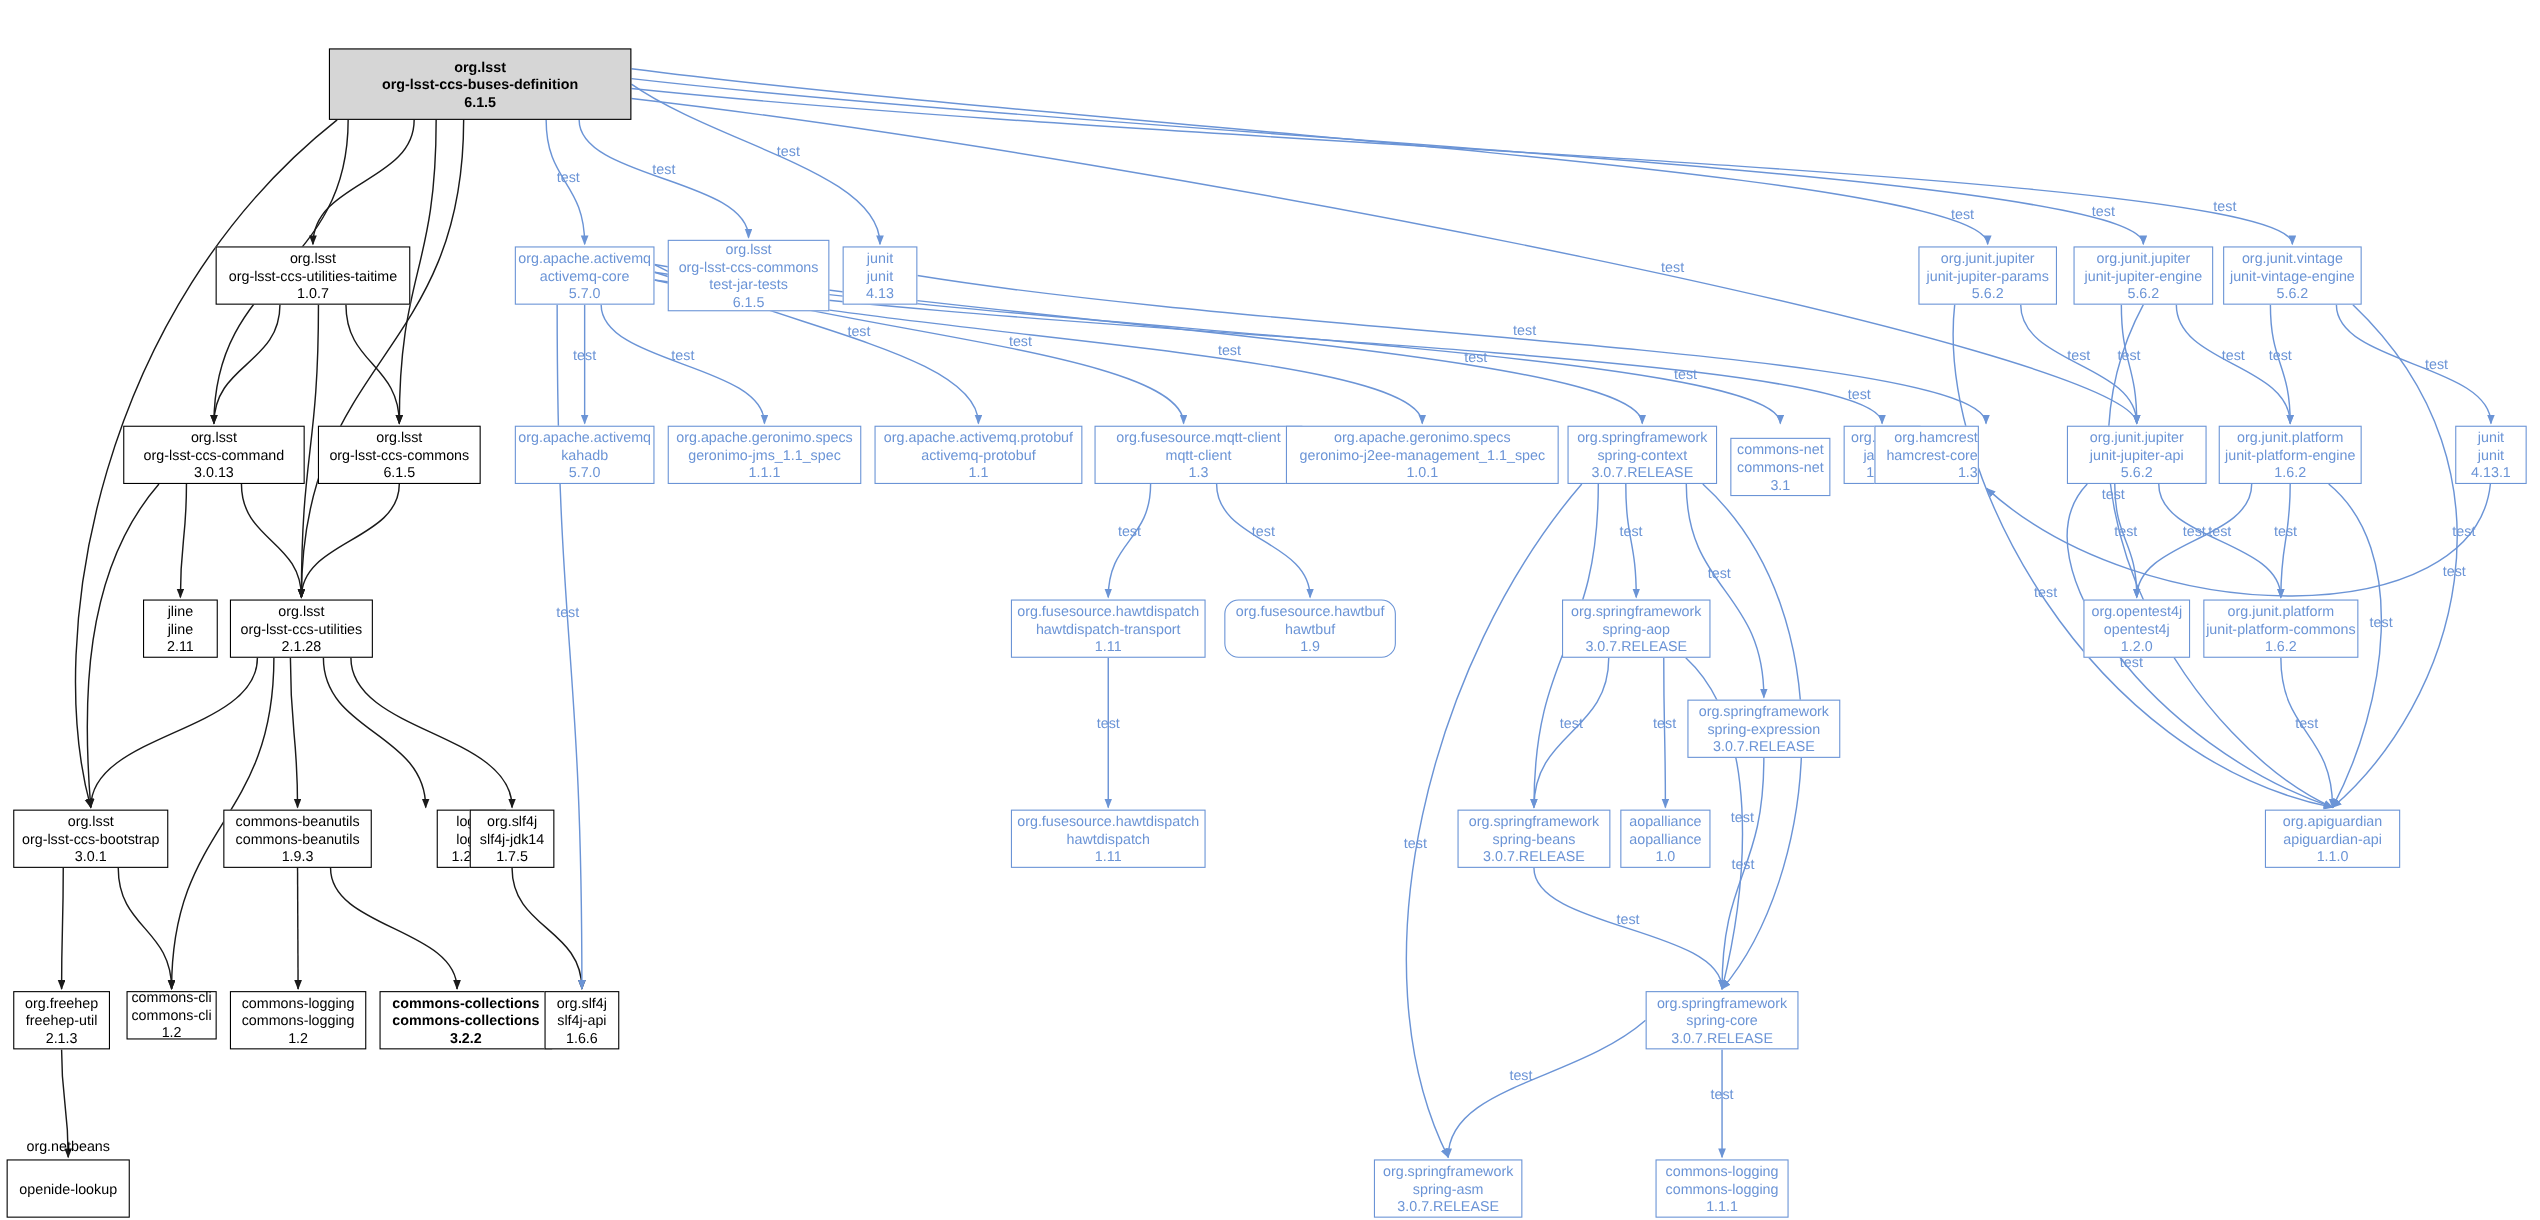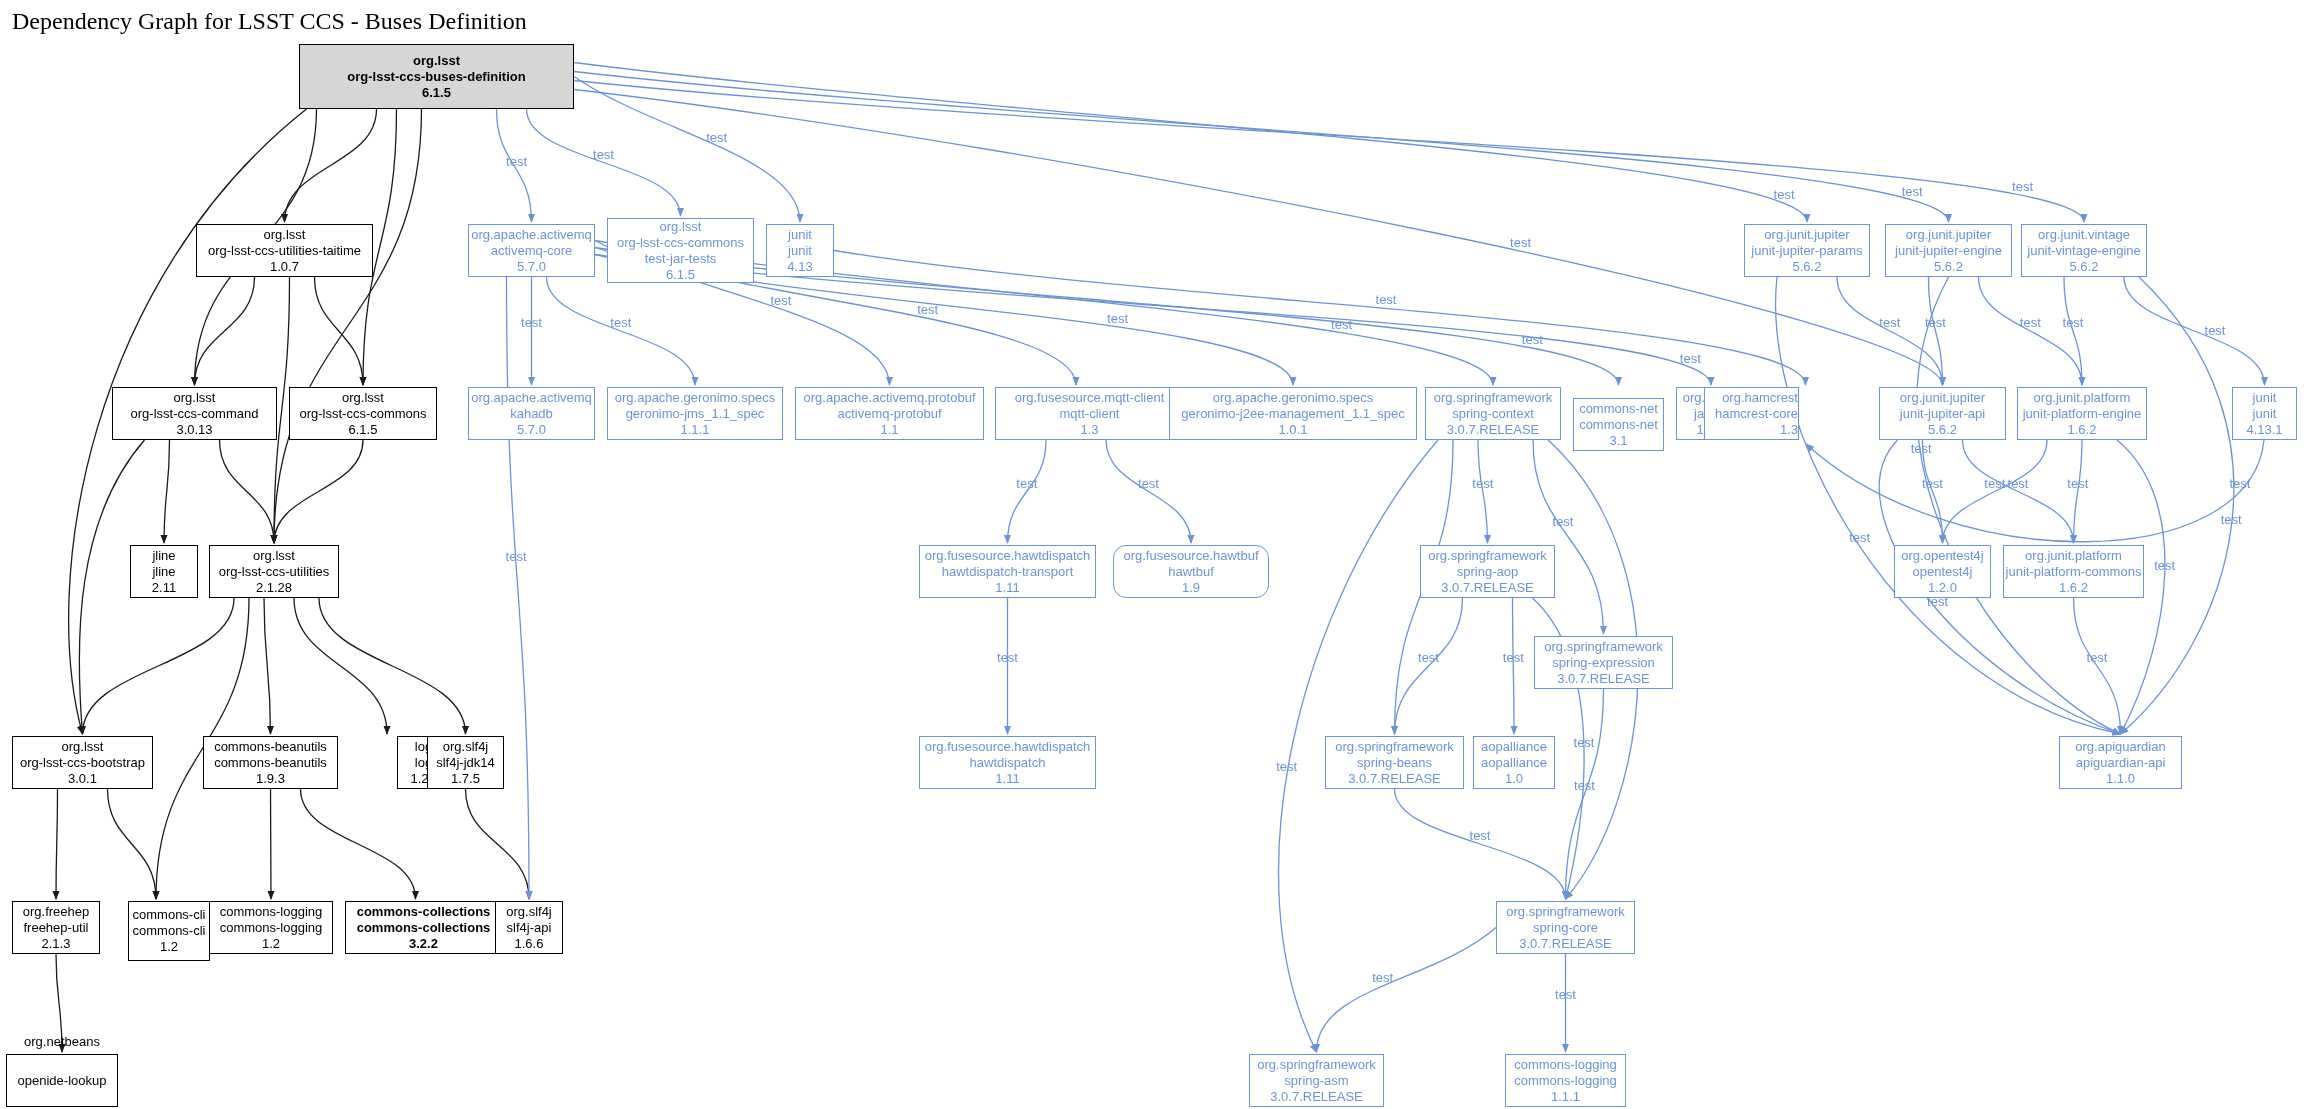--- a/index.html
+++ b/index.html
@@ -199,21 +199,21 @@
       <div class="node compile" style="left: 427px; top: 736px; width: 77px; height: 53px;">
         <div class="nl">org.slf4j</div>
         <div class="nl">slf4j-jdk14</div>
         <div class="nl">1.7.5</div>
       </div>
       <div class="node compile" style="left: 12px; top: 901px; width: 88px; height: 53px;">
         <div class="nl">org.freehep</div>
         <div class="nl">freehep-util</div>
         <div class="nl">2.1.3</div>
       </div>
-      <div class="node compile" style="left: 128px; top: 901px; width: 82px; height: 60px;">
+      <div class="node compile" style="left: 115px; top: 901px; width: 82px; height: 44px;">
         <div class="nl">commons-cli</div>
         <div class="nl">commons-cli</div>
         <div class="nl">1.2</div>
       </div>
       <div class="node compile" style="left: 209px; top: 901px; width: 124px; height: 53px;">
         <div class="nl">commons-logging</div>
         <div class="nl">commons-logging</div>
         <div class="nl">1.2</div>
       </div>
       <div class="node compile" style="left: 345px; top: 901px; width: 157px; height: 53px; font-weight: bold;">
@@ -381,14 +381,13 @@
         <div class="nl">org.springframework</div>
         <div class="nl">spring-asm</div>
         <div class="nl">3.0.7.RELEASE</div>
       </div>
       <div class="node test" style="left: 1505px; top: 1054px; width: 121px; height: 53px;">
         <div class="nl">commons-logging</div>
         <div class="nl">commons-logging</div>
         <div class="nl">1.1.1</div>
       </div>
     </div>
-  <div id="graph-title">Dependency Graph for LSST CCS - Buses Definition</div>
 </div>
 
 </body></html>

